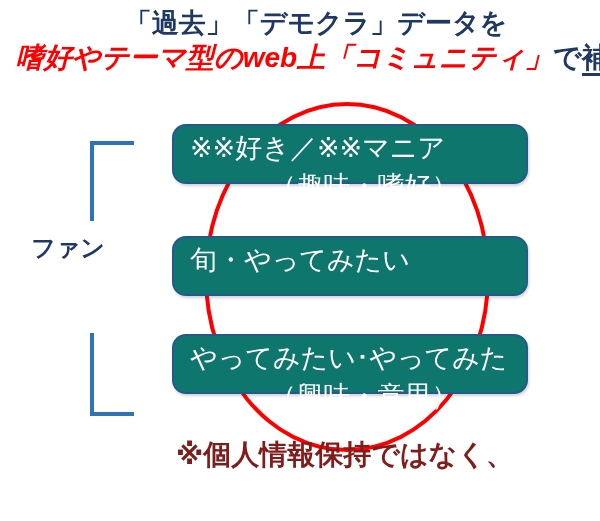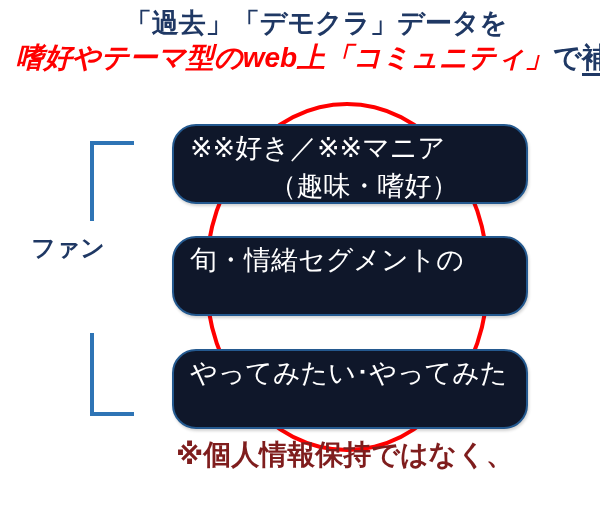--- a/index.html
+++ b/index.html
@@ -22,29 +22,29 @@
     border-bottom:3px solid #1F3864;padding-bottom:0px;
   }
   
   .red-ellipse{
     position:absolute;left:204px;top:102px;width:286px;height:350px;
     border:4px solid #FF0000;border-radius:50%;
     box-sizing:border-box;z-index:1;background:transparent;
   }
   
   .cbox{
-    position:absolute;left:172px;width:356px;height:80px;
-    background:#0f172a;border:2px solid #24598F;border-radius:24px;
+    position:absolute;left:172px;width:356px;height:60px;
+    background:#0f766e;border:2px solid #24598F;border-radius:14px;
     box-sizing:border-box;z-index:2;color:#ffffff;
     box-shadow:1px 2px 3px rgba(0,0,0,0.18);
     padding-top:3px;
   }
   .cbox-1{top:124px;}
   .cbox-2{top:236px;}
-  .cbox-3{top:349px;}
+  .cbox-3{top:334px;}
   .cbox .l1{
     font-size:27px;line-height:38px;padding-left:16px;white-space:nowrap;
   }
   .cbox .l2{
     font-size:27px;line-height:38px;text-align:center;padding-left:28px;white-space:nowrap;
   }
   
   .bracket-top{
     position:absolute;left:90px;top:141px;width:44px;height:80px;
     border-left:4px solid #2E74B5;border-top:4px solid #2E74B5;
@@ -84,24 +84,25 @@
   <div class="bracket-label">
     <div>ファン</div>
   </div>
 
   <div class="cbox cbox-1">
     <div class="l1">※※好き／※※マニア</div>
     <div class="l2">（趣味・嗜好）</div>
   </div>
 
   <div class="cbox cbox-2">
-    <div class="l1">旬・情緒セグメントの</div>
+    <div class="l1">旬・やってみたい</div>
   </div>
 
   <div class="cbox cbox-3">
     <div class="l1">やってみたい･やってみた</div>
+    <div class="l2">（興味・意思）</div>
   </div>
 
   <div class="footnote">
     <div>※個人情報保持ではなく、</div>
   </div>
 
 </div>
 
 </body></html>

